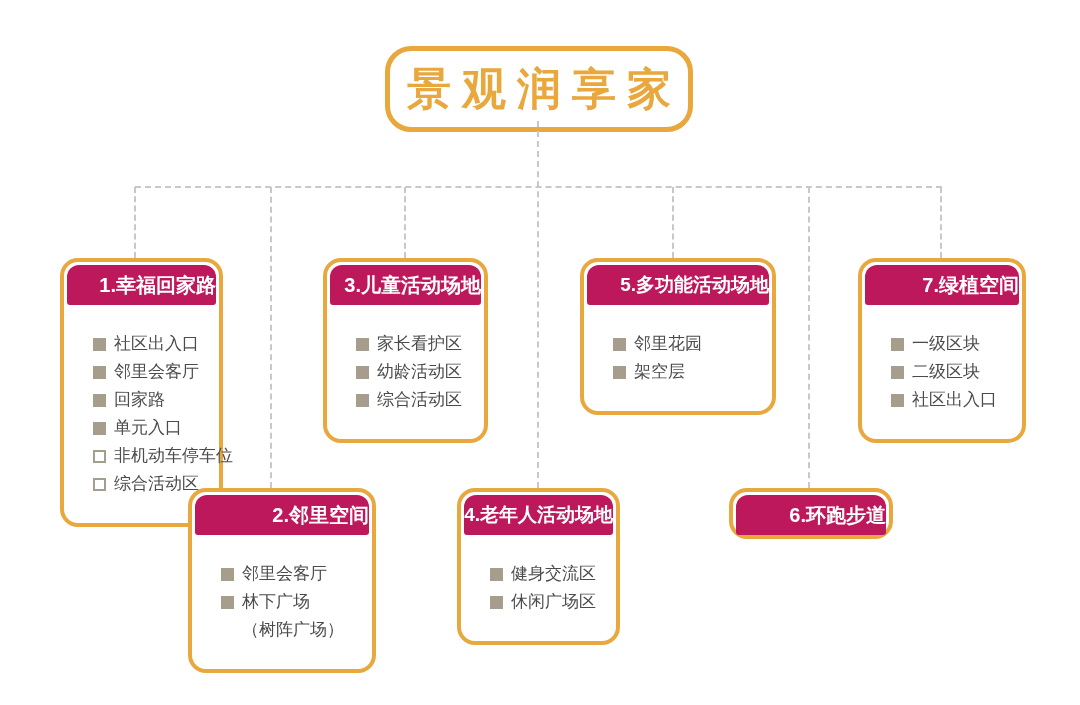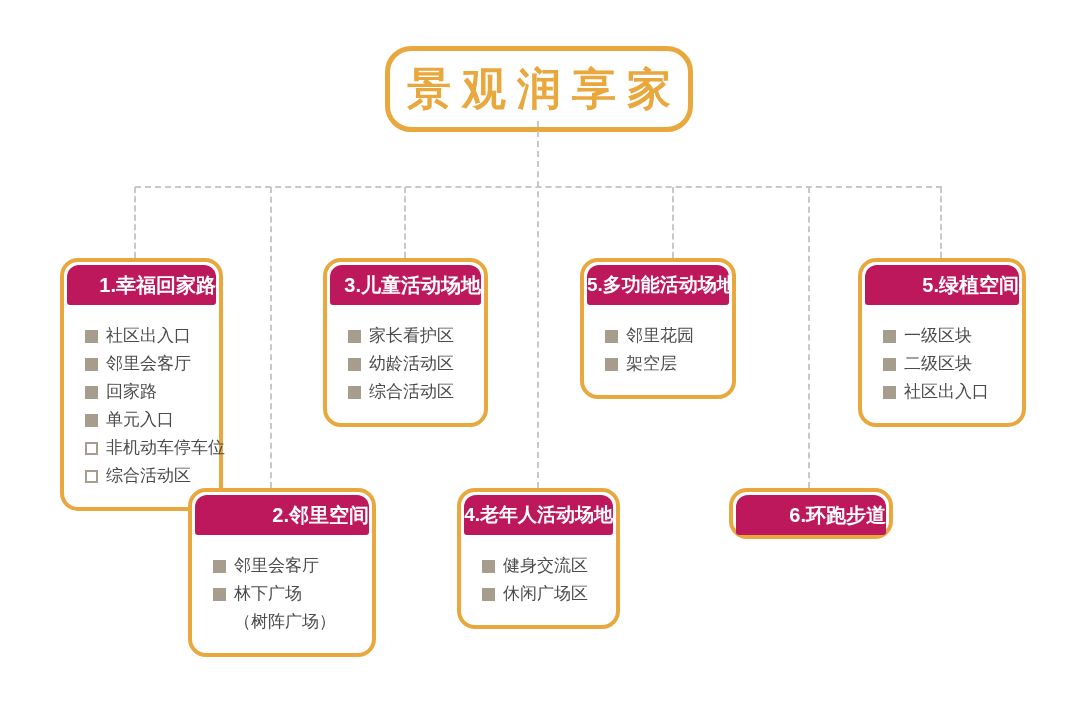--- a/index.html
+++ b/index.html
@@ -25,33 +25,33 @@
   .v-b2{left:270px;top:187px;height:301px;}
   .v-b6{left:808px;top:187px;height:301px;}
 
   
   .box{position:absolute;background:#fff;border:4px solid #E8A83E;border-radius:18px;
     box-sizing:border-box;padding:3px 3px 0 3px;}
   .box-header{background:#be185d;color:#FFFFFF;font-weight:bold;font-size:20px;
     text-align:right;border-radius:12px 12px 3px 3px;height:40px;line-height:40px;
     white-space:nowrap;overflow:hidden;}
   .box.narrowhead .box-header{font-size:19px;}
-  .box-items{list-style:none;margin:8px;padding:9px 4px 9px 10px;}
+  .box-items{list-style:none;margin:16px;padding:9px 4px 9px 10px;}
   .box-items li{display:flex;align-items:center;font-size:17px;line-height:28px;
     color:#4B4B4B;white-space:nowrap;}
   .bullet{width:13px;height:13px;margin-right:8px;flex-shrink:0;box-sizing:border-box;}
   .bullet.filled{background:#A69D8D;}
   .bullet.hollow{background:#fff;border:2px solid #A69D8D;}
   .bullet.none{visibility:hidden;}
 
   .pos1{left:60px; top:258px;width:163px;}
   .pos2{left:188px;top:488px;width:188px;}
   .pos3{left:323px;top:258px;width:165px;}
   .pos4{left:457px;top:488px;width:163px;}
-  .pos5{left:580px;top:258px;width:156px;}
+  .pos5{left:580px;top:258px;width:196px;}
   .pos6{left:729px;top:488px;width:164px;}
   .pos7{left:858px;top:258px;width:168px;}
 </style>
 </head>
 <body>
 
 <div id="page">
 
   <div class="title-box">
     <span class="title-text">景观润享家</span>
@@ -158,21 +158,21 @@
           <span>架空层</span>
         </li>
     </ul>
   </div>
 
   <div class="box pos6">
     <div class="box-header">6.环跑步道</div>
   </div>
 
   <div class="box pos7">
-    <div class="box-header">5.绿植空间</div>
+    <div class="box-header">7.绿植空间</div>
     <ul class="box-items">
       <li>
           <span class="bullet filled"></span>
           <span>一级区块</span>
         </li>
       <li>
           <span class="bullet filled"></span>
           <span>二级区块</span>
         </li>
       <li>

